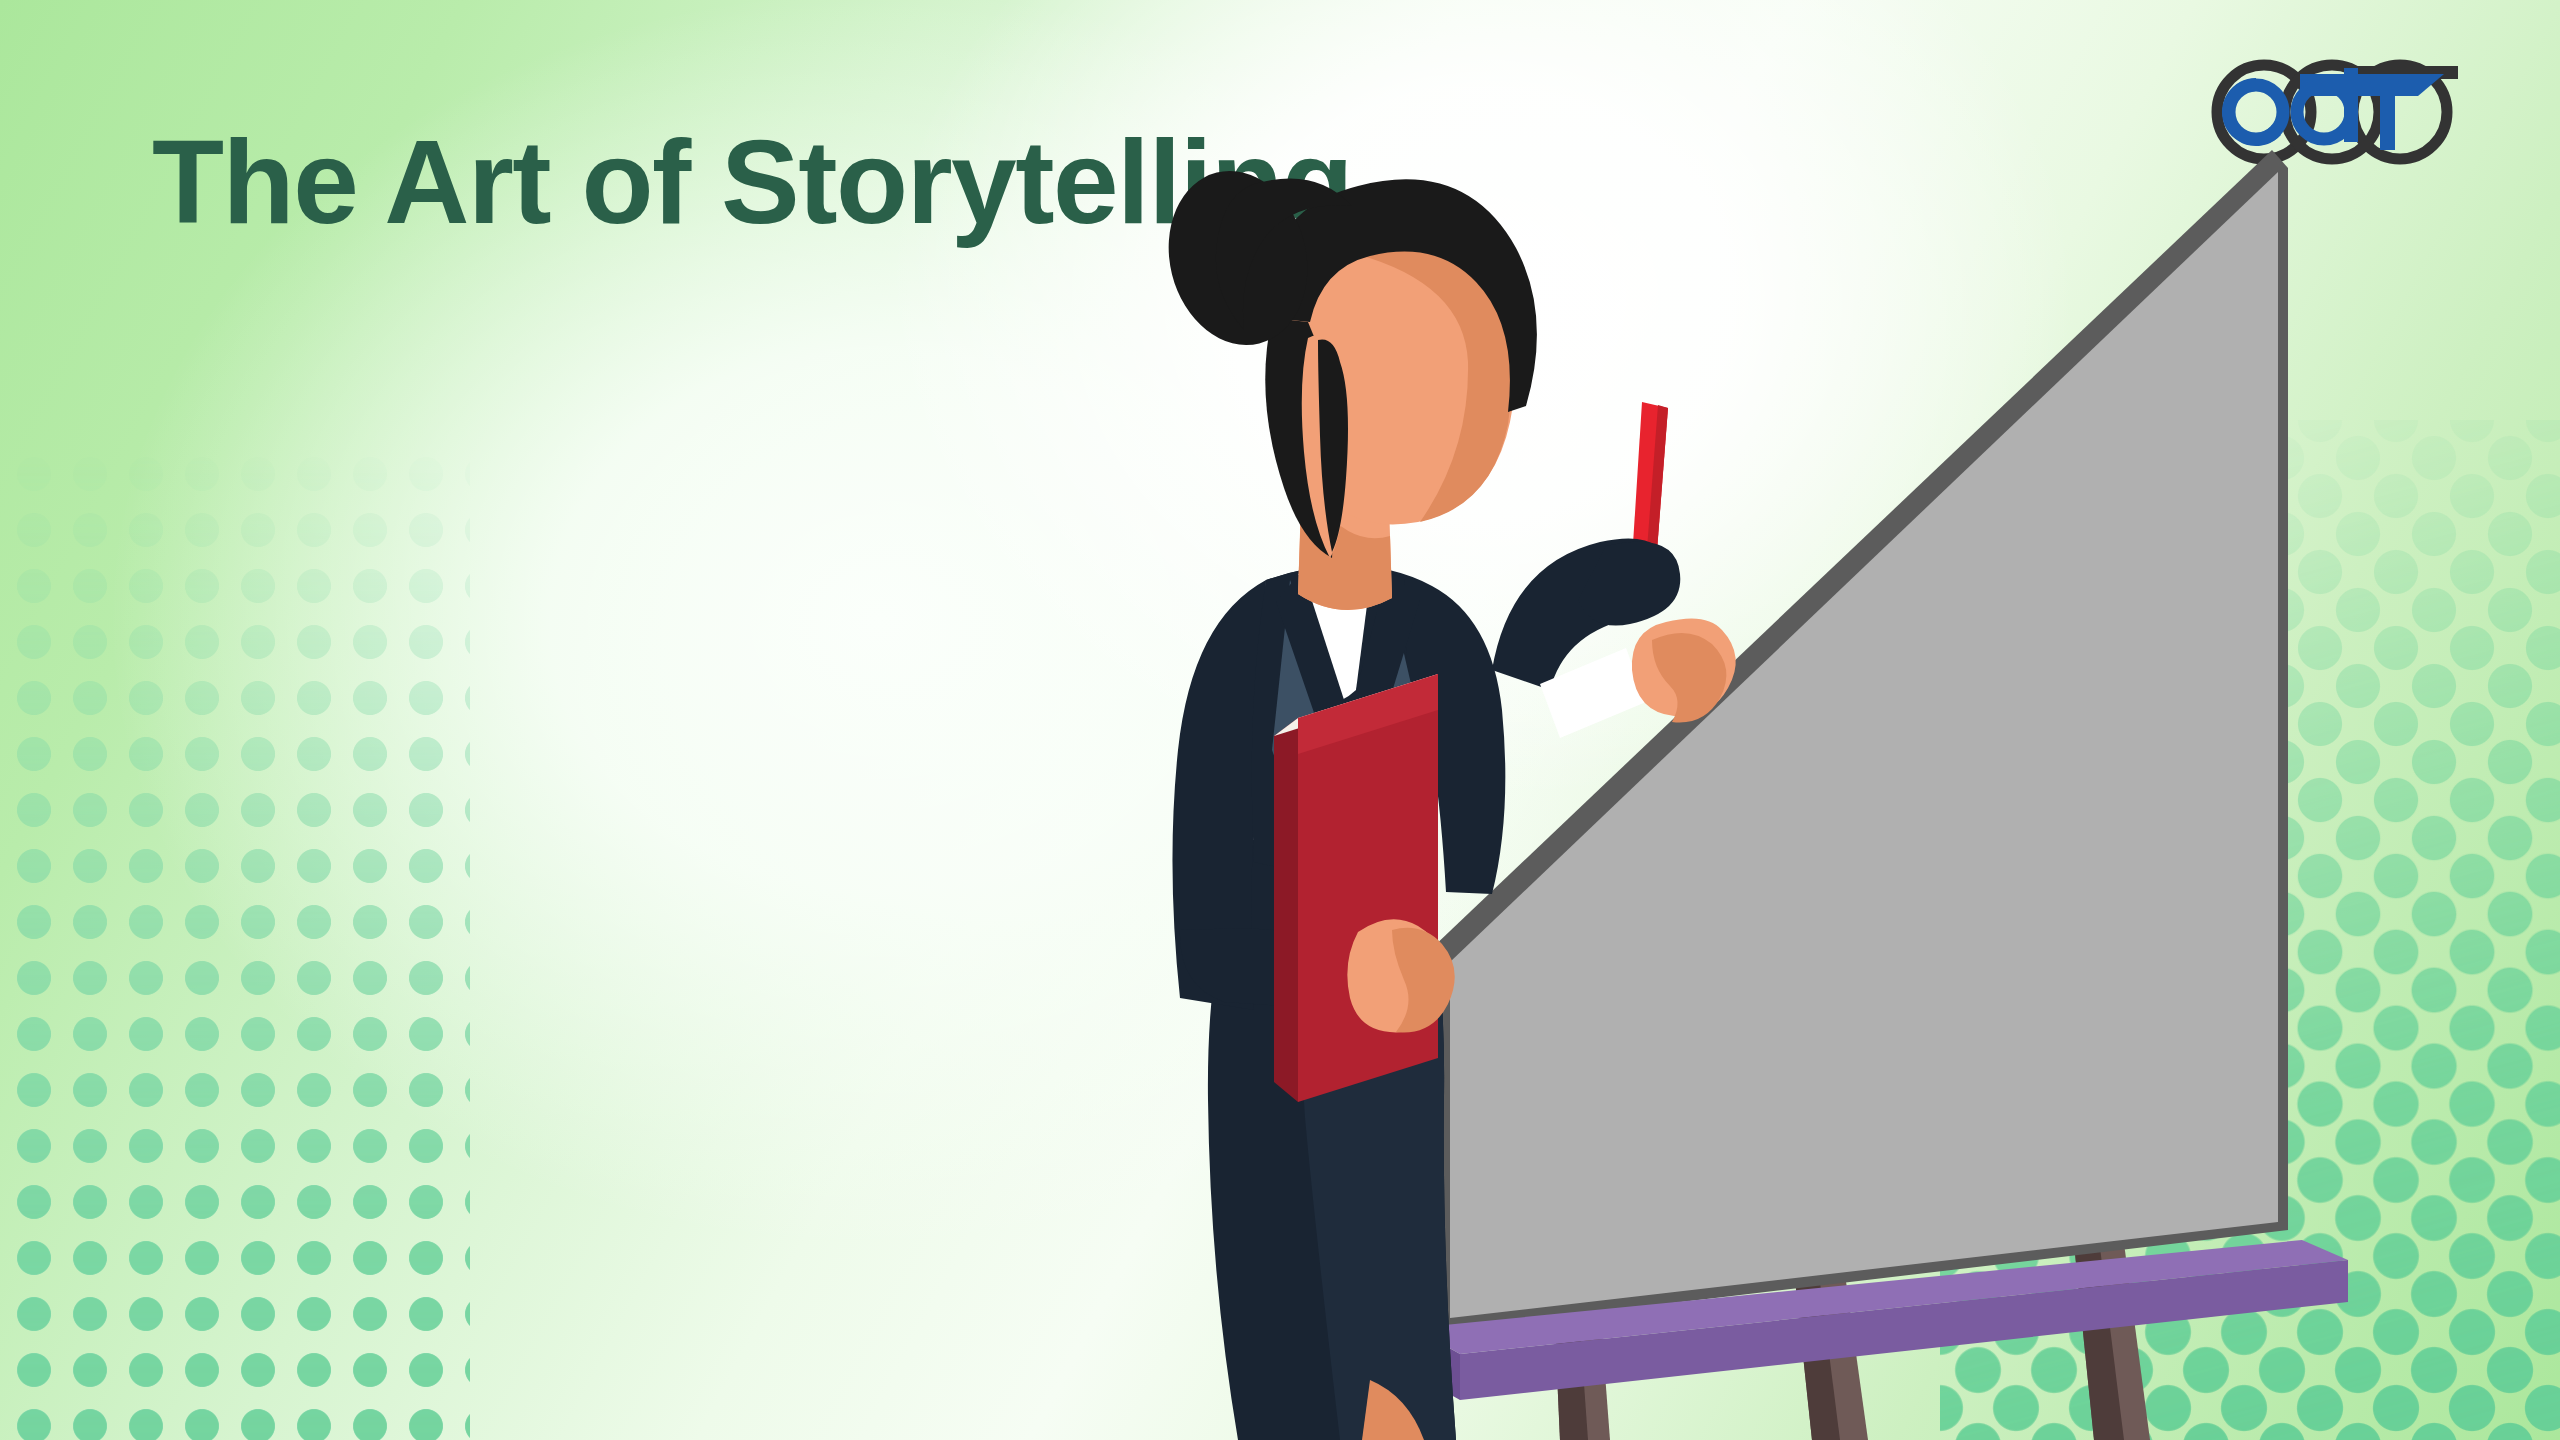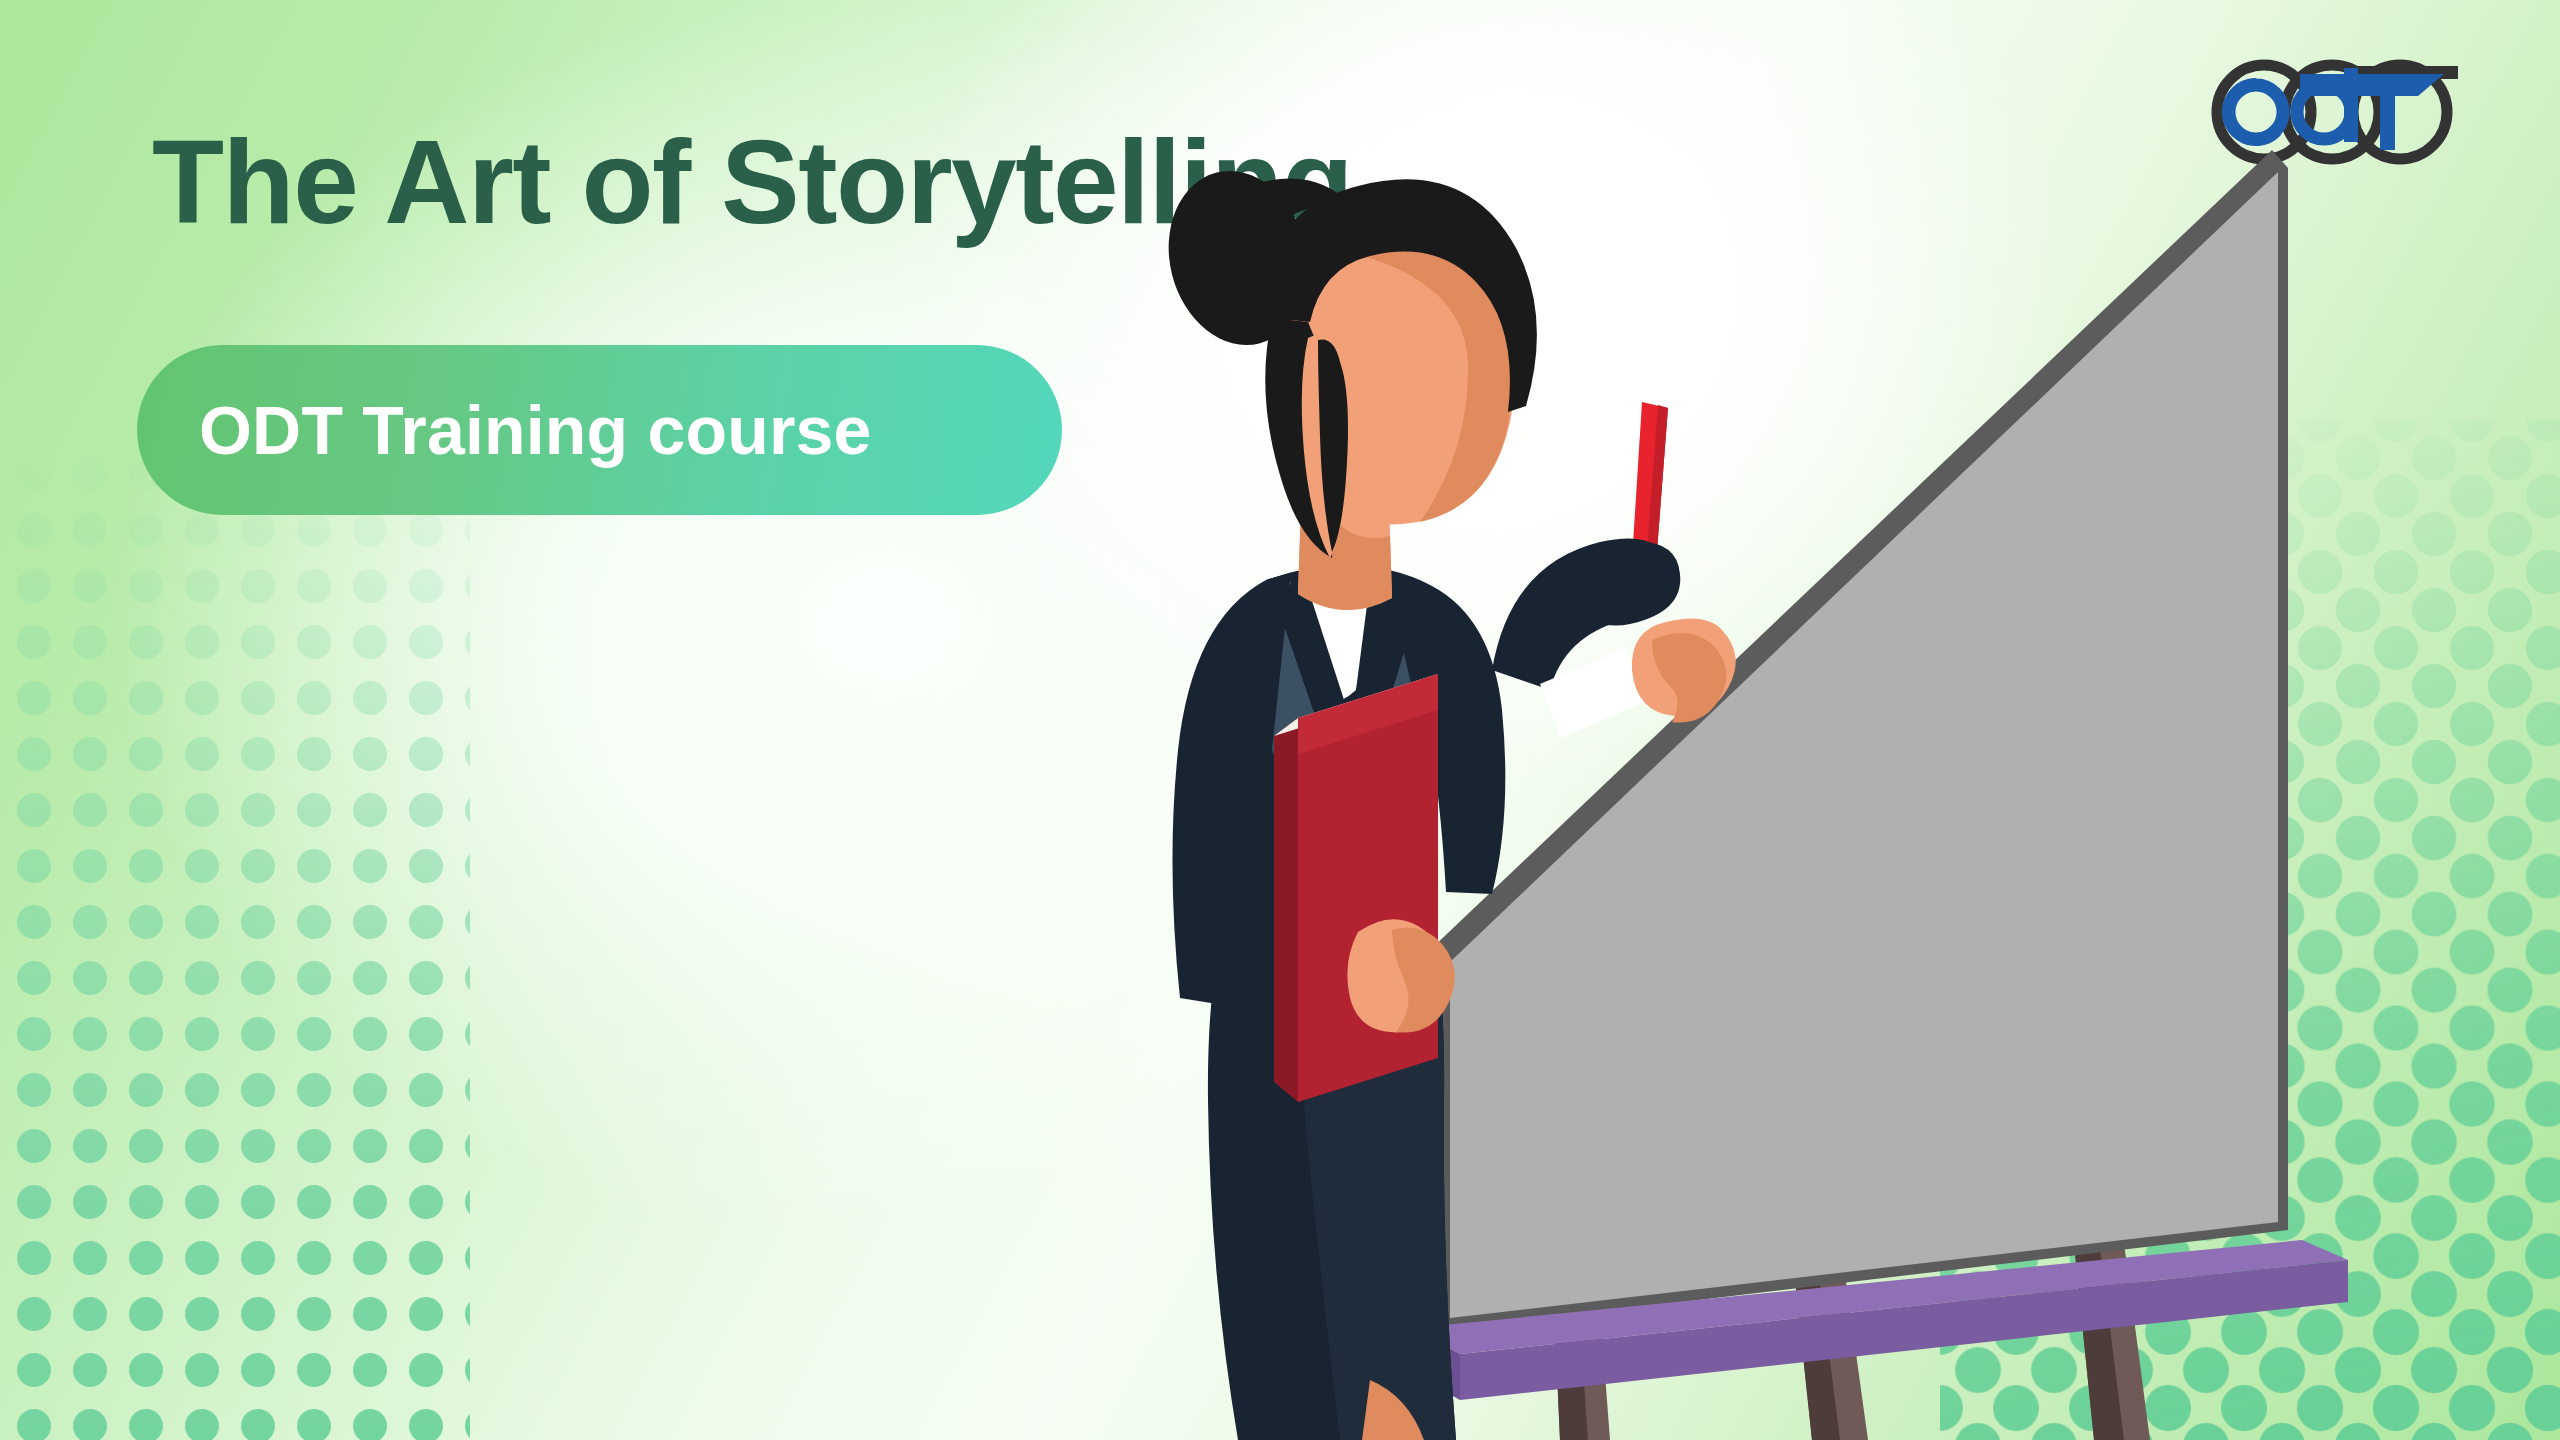--- a/index.html
+++ b/index.html
@@ -117,23 +117,20 @@
 
   <div id="dots-left" class="dots">
     <div class="layer"></div>
   </div>
   <div id="dots-right" class="dots">
     <div class="layer"></div>
   </div>
 
   <div id="headline">The Art of Storytelling</div>
 
-  <div id="badge">
-    <span id="badge-label">ODT Training course</span>
-  </div>
 
   <svg id="logo" viewBox="0 0 260 120" aria-label="ODT">
     <g>
       <circle cx="60" cy="60" r="47" fill="none" stroke="#333333" stroke-width="11"></circle>
       <circle cx="128" cy="60" r="47" fill="none" stroke="#333333" stroke-width="11"></circle>
       <circle cx="196" cy="60" r="47" fill="none" stroke="#333333" stroke-width="11"></circle>
       <rect x="150" y="14" width="104" height="13" fill="#333333"></rect>
     </g>
     <g>
       <path d="M52 26 a34 34 0 1 0 25 57 l-9 -10 a21 21 0 1 1 -16 -34 z" fill="#1c5dae"></path>

